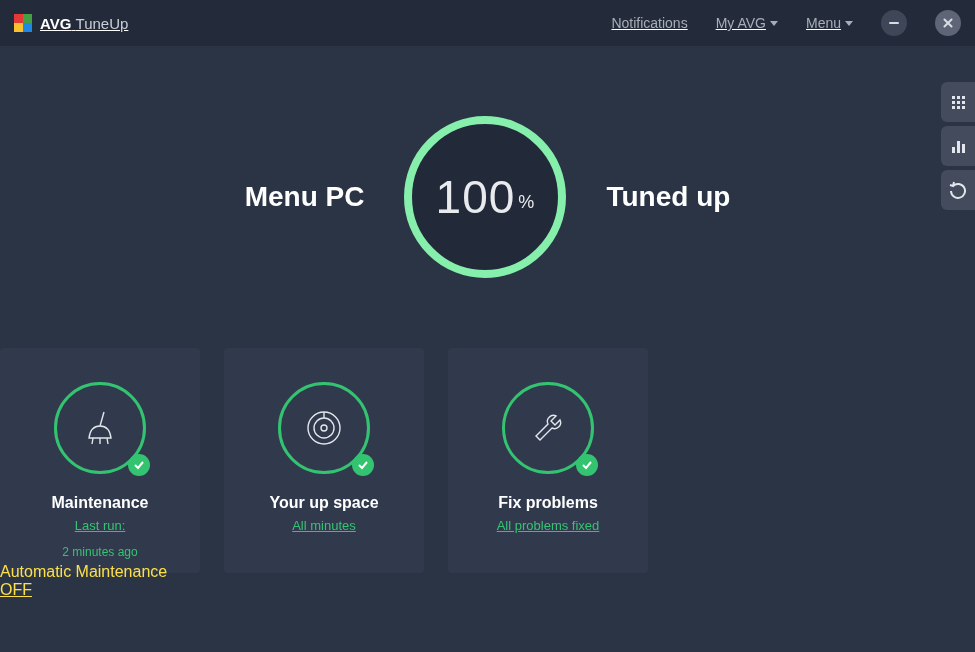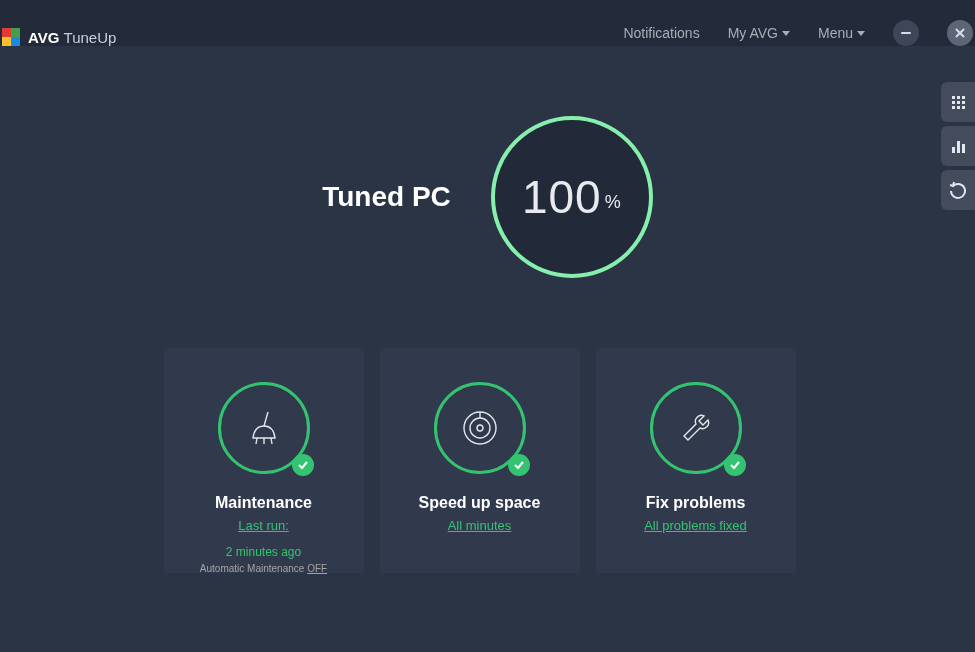--- a/index.html
+++ b/index.html
@@ -1,51 +1,51 @@
 <!DOCTYPE html>
 <html><head>
 <meta charset="utf-8">
 <style>
   *{box-sizing:border-box;margin:0;padding:0;font-family:-apple-system,Segoe UI,Helvetica,Arial,sans-serif;}
   body{width:975px;height:652px;background:#2a3445;overflow:hidden;position:relative;color:#fff;}
   
-  .titlebar{height:46px;display:flex;align-items:flex-end;padding:0 2px;background:#232b3a;}
+  .titlebar{height:46px;display:flex;align-items:center;padding:0 14px;background:#232b3a;text-decoration:underline;}
   .brand{display:flex;align-items:center;gap:8px;font-weight:600;color:#c9cfd8;font-size:15px;}
   .avg-logo{width:18px;height:18px;display:grid;grid-template-columns:1fr 1fr;grid-template-rows:1fr 1fr;}
   .avg-logo span:nth-child(1){background:#e53935;} 
   .avg-logo span:nth-child(2){background:#43a047;} 
   .avg-logo span:nth-child(3){background:#fbc02d;} 
   .avg-logo span:nth-child(4){background:#1e88e5;} 
   .brand-strong{font-weight:700;color:#fff;}
   .brand-sub{font-weight:400;}
   .top-nav{margin-left:auto;display:flex;align-items:center;gap:28px;color:#a8adb6;font-size:14px;}
   .top-nav .nav-item{display:flex;align-items:center;gap:4px;cursor:pointer;}
   .chev{width:0;height:0;border-left:4px solid transparent;border-right:4px solid transparent;border-top:5px solid #a8adb6;}
   .win-btn{width:26px;height:26px;border-radius:50%;background:#3e4657;display:flex;align-items:center;justify-content:center;color:#d8dce3;font-weight:700;}
   .minus-line{width:10px;height:2px;background:#d8dce3;border-radius:1px;}
   .close-btn{background:#5e6576;}
   .close-x{position:relative;width:12px;height:12px;}
   .close-x::before,.close-x::after{content:"";position:absolute;left:5px;top:0;width:2px;height:12px;background:#d8dce3;border-radius:1px;}
   .close-x::before{transform:rotate(45deg);} .close-x::after{transform:rotate(-45deg);}
   
   .hero{display:flex;align-items:center;justify-content:center;gap:40px;margin-top:70px;}
   .hero-label{font-size:28px;font-weight:600;color:#fff;}
-  .ring{width:162px;height:162px;border-radius:50%;border:4px solid #86efac;background:#222a3a;display:flex;align-items:center;justify-content:center;}
+  .ring{width:162px;height:162px;border-radius:50%;border:8px solid #86efac;background:#222a3a;display:flex;align-items:center;justify-content:center;}
   .percent{font-size:46px;font-weight:300;color:#e8eaed;letter-spacing:1px;}
   .pct-sign{font-size:18px;vertical-align:5px;margin-left:3px;}
   
-  .grid{display:flex;justify-content:center;gap:16px;position:absolute;left:0;right:16px;top:348px;}
+  .grid{display:flex;justify-content:flex-start;gap:24px;position:absolute;left:0;right:16px;top:348px;}
   .card{width:200px;height:225px;background:#313a4d;border-radius:4px;display:flex;flex-direction:column;align-items:center;padding-top:34px;cursor:pointer;}
   .iconwrap{position:relative;width:92px;height:92px;}
   .ring-sm{width:92px;height:92px;border-radius:50%;border:3px solid #34c471;display:flex;align-items:center;justify-content:center;}
   .tick{position:absolute;right:-4px;bottom:-2px;width:22px;height:22px;border-radius:50%;background:#34c471;display:flex;align-items:center;justify-content:center;}
   .card-title{margin-top:20px;font-size:16px;font-weight:600;color:#fff;}
   .status{margin-top:6px;font-size:13px;color:#34c471;text-decoration:underline;}
   .subline{margin-top:12px;font-size:12px;color:#34c471;}
-  .auto-maint{margin-top:4px;font-size:10px;color:#a3a3a3;}
+  .auto-maint{margin-top:4px;font-size:16px;color:#fde047;}
   .auto-maint u{text-decoration:underline;}
   
   .side-tabs{position:absolute;right:0;top:82px;display:flex;flex-direction:column;gap:4px;}
   .side-tab{width:34px;height:40px;background:#434b5c;border-radius:6px 0 0 6px;display:flex;align-items:center;justify-content:center;color:#e3e6ec;cursor:pointer;}
   .grid9{display:grid;grid-template-columns:3px 3px 3px;grid-template-rows:3px 3px 3px;gap:2px;}
   .grid9 span{background:#e3e6ec;}
   .bars{display:flex;align-items:flex-end;gap:2px;height:14px;}
   .bars span{width:3px;background:#e3e6ec;}
   .bars span:nth-child(1){height:6px;}
   .bars span:nth-child(2){height:12px;}
@@ -83,26 +83,27 @@
     <div class="win-btn">
       <div class="minus-line"></div>
     </div>
     <div class="win-btn close-btn">
       <div class="close-x"></div>
     </div>
   </div>
 </div>
 
 <div class="hero">
-  <div class="hero-label">Tuned PC</div>
+  <div class="hero-label">Menu PC</div>
   <div class="ring">
     <span class="percent">
       <span>100</span><span class="pct-sign">%</span>
     </span>
   </div>
+  <div class="hero-label">Tuned up</div>
 </div>
 
 <div class="grid">
 
   <div class="card">
     <div class="iconwrap">
       <div class="ring-sm">
         <svg width="40" height="40" viewBox="0 0 40 40" fill="none" stroke="#e3e6ec" stroke-width="1.4">
           <line x1="24" y1="4" x2="20" y2="18"></line>
           <path d="M20 18 C14 18 10 22 9 30 L31 30 C30 22 26 18 20 18 Z"></path>
@@ -135,21 +136,21 @@
           <circle cx="22" cy="22" r="3"></circle>
           <line x1="22" y1="12" x2="22" y2="6"></line>
         </svg>
       </div>
       <div class="tick">
         <svg width="12" height="12" viewBox="0 0 12 12" stroke="#fff" stroke-width="2" fill="none">
             <polyline points="2,6 5,9 10,3"></polyline>
           </svg>
       </div>
     </div>
-    <div class="card-title">Speed up space</div>
+    <div class="card-title">Your up space</div>
     <div class="status">All minutes</div>
   </div>
 
   <div class="card">
     <div class="iconwrap">
       <div class="ring-sm">
         <svg width="44" height="44" viewBox="0 0 44 44" fill="none" stroke="#e3e6ec" stroke-width="1.4">
           <path d="M30 10 a6 6 0 0 0 -8 8 L10 30 l4 4 L26 22 a6 6 0 0 0 8 -8 l-5 5 -4 -4 z"></path>
         </svg>
       </div>

